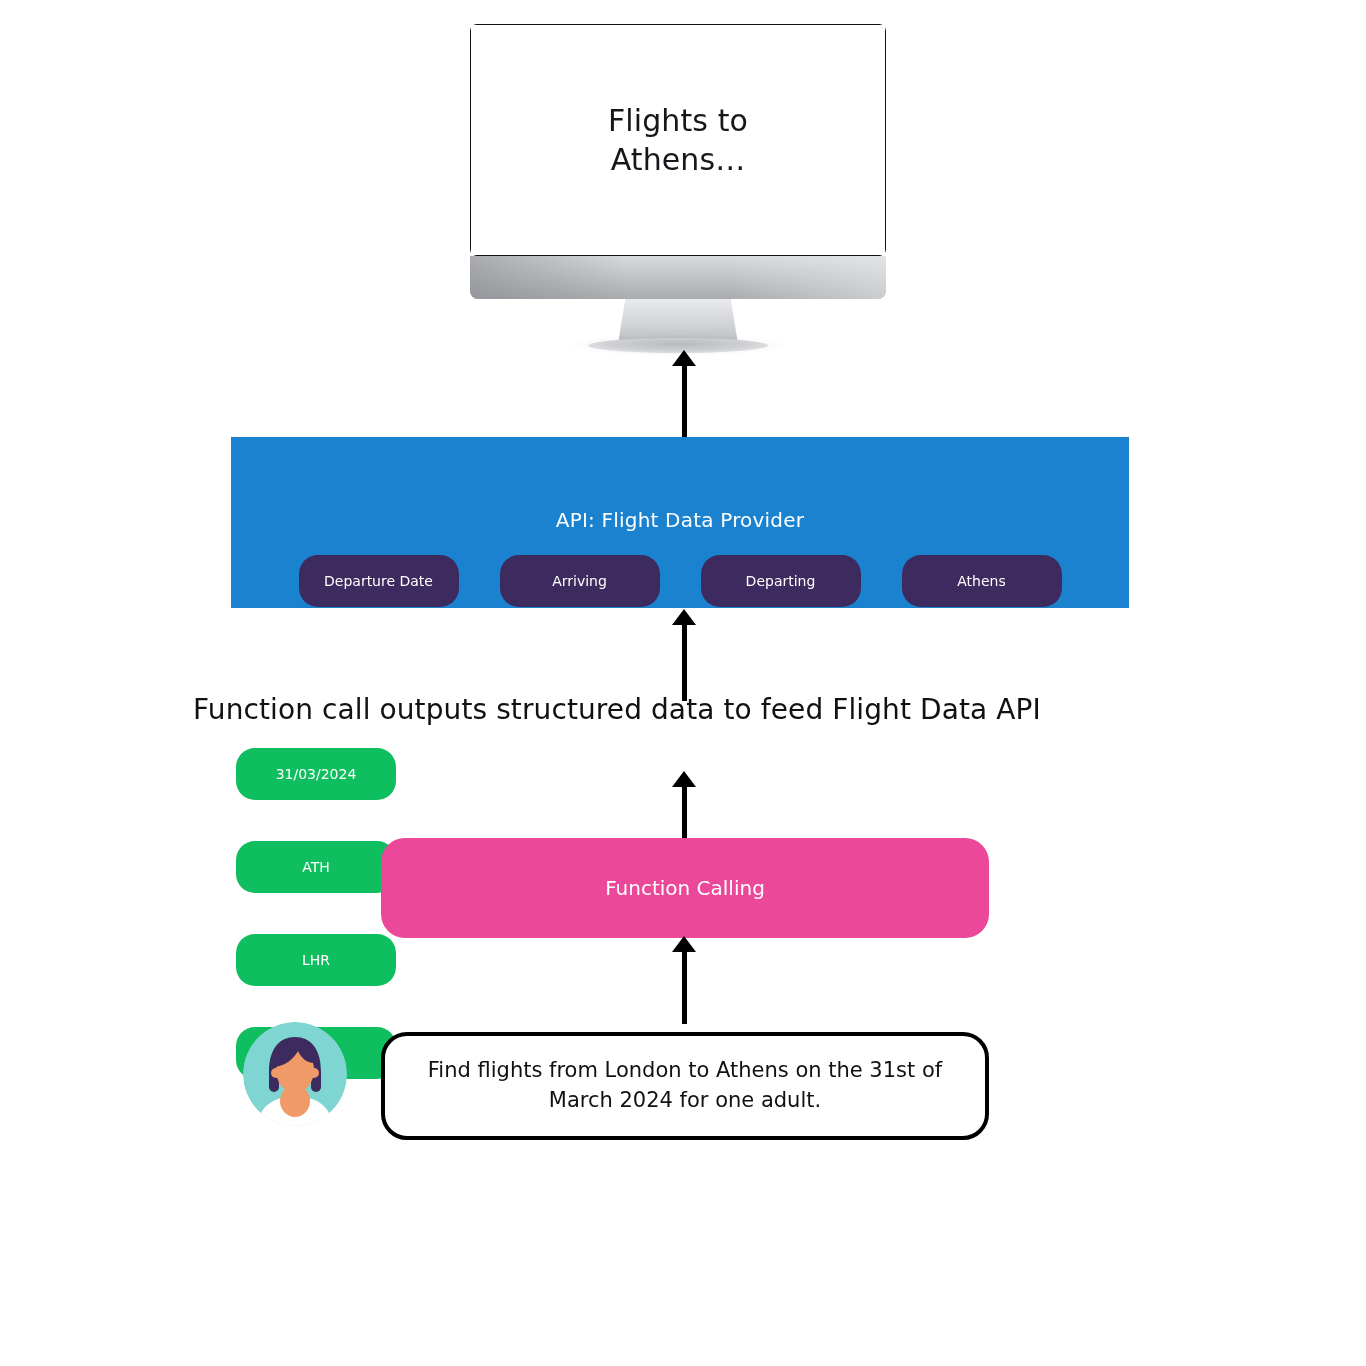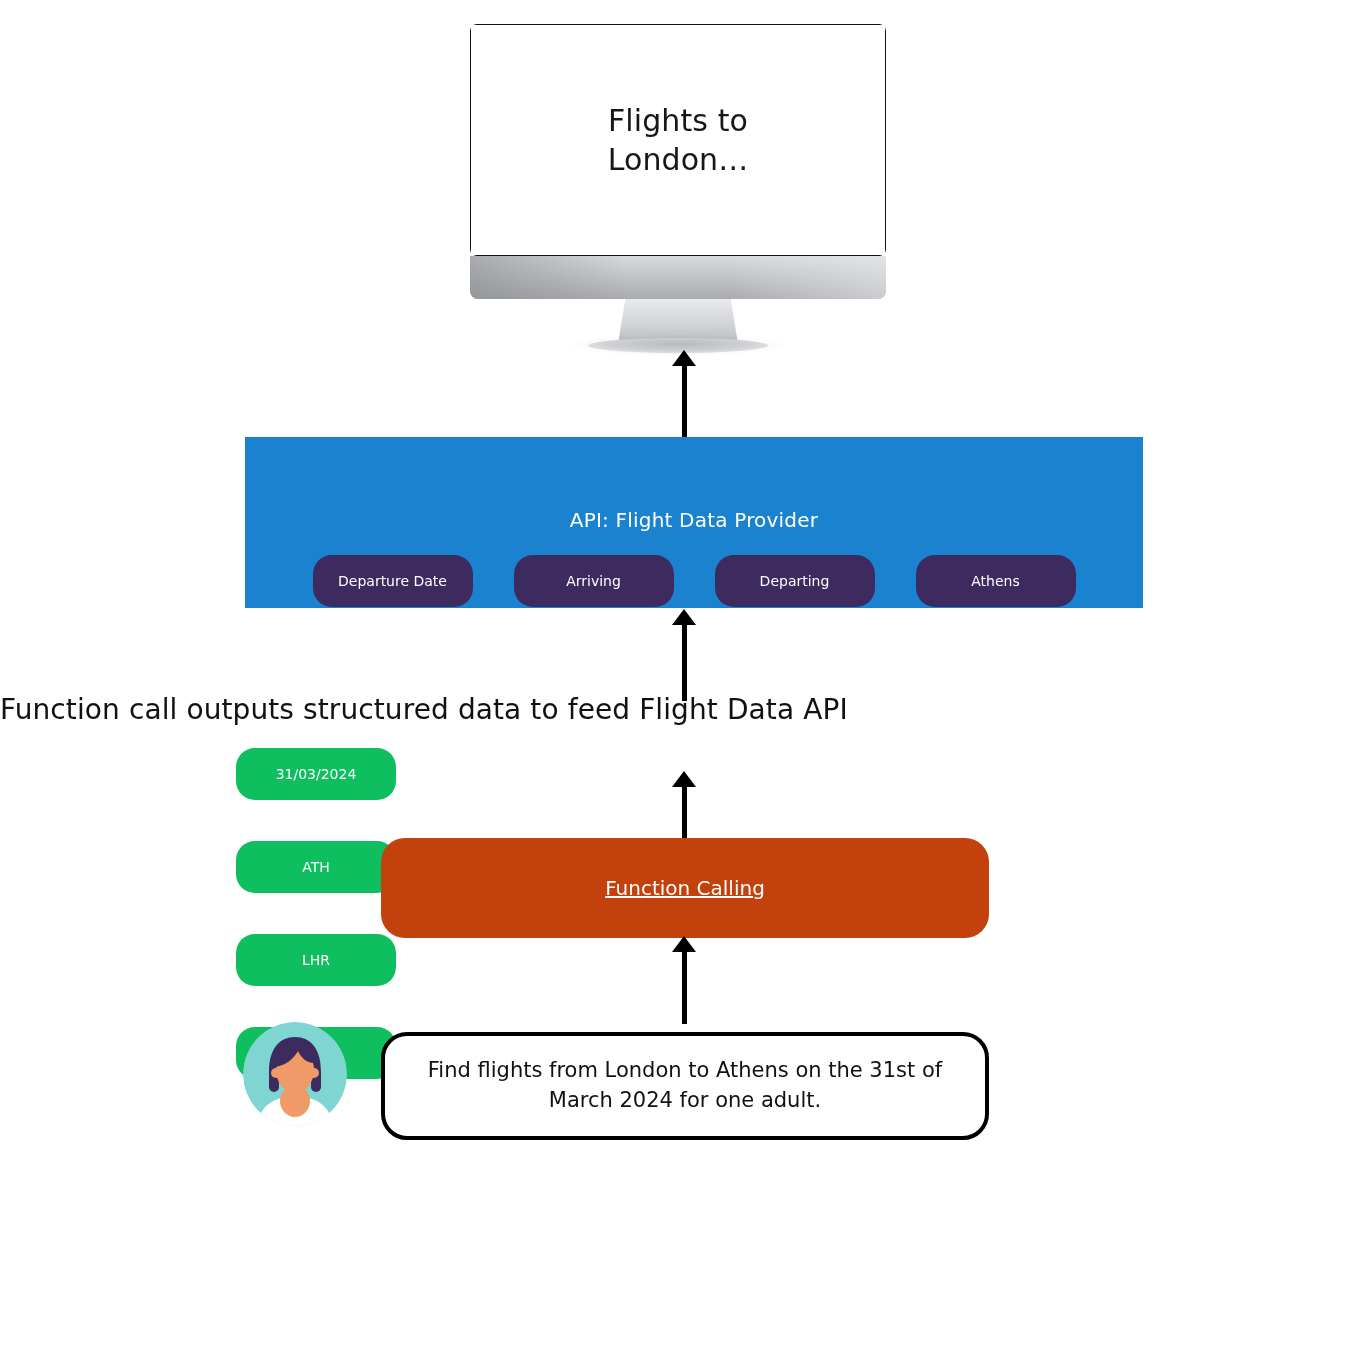--- a/index.html
+++ b/index.html
@@ -65,57 +65,57 @@
     border-left:12px solid transparent;border-right:12px solid transparent;
     border-bottom:16px solid #000000;
   }
   #arrow-monitor{left:669px;top:350px;height:88px;}
   #arrow-api{left:669px;top:609px;height:92px;}
   #arrow-pills{left:669px;top:771px;height:68px;}
   #arrow-func{left:669px;top:936px;height:88px;}
 
   
   .api-band{
-    position:absolute;left:245px;top:437px;width:898px;height:171px;
+    position:absolute;left:231px;top:437px;width:898px;height:171px;
     background:#1b82d0;
   }
   .api-title{
     position:absolute;left:0;top:71px;width:100%;text-align:center;
     color:#ffffff;font-size:20px;letter-spacing:.2px;
   }
   .pill-row{
     position:absolute;left:0;top:118px;width:100%;
     display:flex;justify-content:center;gap:41px;
   }
   .pill{
     width:160px;height:52px;border-radius:19px;
     display:flex;align-items:center;justify-content:center;
     color:#ffffff;font-size:14px;box-sizing:border-box;
   }
   .pill.purple{background:#3d2a5e;}
   .pill.green{background:#0fbe5e;}
 
   
   .caption{
-    position:absolute;left:0;top:693px;width:1234px;text-align:left;
+    position:absolute;left:0;top:693px;width:1234px;text-align:center;
     font-size:28px;color:#111111;letter-spacing:.1px;
   }
 
   
   .out-pill-row{
     position:absolute;left:236px;top:748px;width:898px;
     display:flex;justify-content:space-between;gap:41px;flex-direction:column;
   }
 
   
   .func-box{
     position:absolute;left:381px;top:838px;width:608px;height:100px;
-    background:#c2410c;border-radius:24px;
-    display:flex;align-items:center;justify-content:center;
-    color:#ffffff;font-size:20px;text-decoration:underline;
+    background:#ec4899;border-radius:24px;
+    display:flex;align-items:center;justify-content:center;
+    color:#ffffff;font-size:20px;
   }
 
   
   .avatar{position:absolute;left:243px;top:1022px;width:104px;height:104px;}
   .avatar svg{display:block;}
 
   
   .bubble{
     position:absolute;left:381px;top:1021px;width:608px;height:108px;
     border:4px solid #000000;border-radius:26px;background:#ffffff;
@@ -131,21 +131,21 @@
 </head>
 <body>
 
 <div class="stage">
 
   <div class="monitor">
     <div class="monitor-bezel">
       <div class="monitor-screen">
         <div class="screen-text">
           <div>Flights to</div>
-          <div>London…</div>
+          <div>Athens…</div>
         </div>
       </div>
     </div>
     <div class="monitor-chin"></div>
     <div class="monitor-neck"></div>
     <div class="monitor-shadow"></div>
     <div class="monitor-foot"></div>
   </div>
 
   <div class="arrow" id="arrow-monitor">

